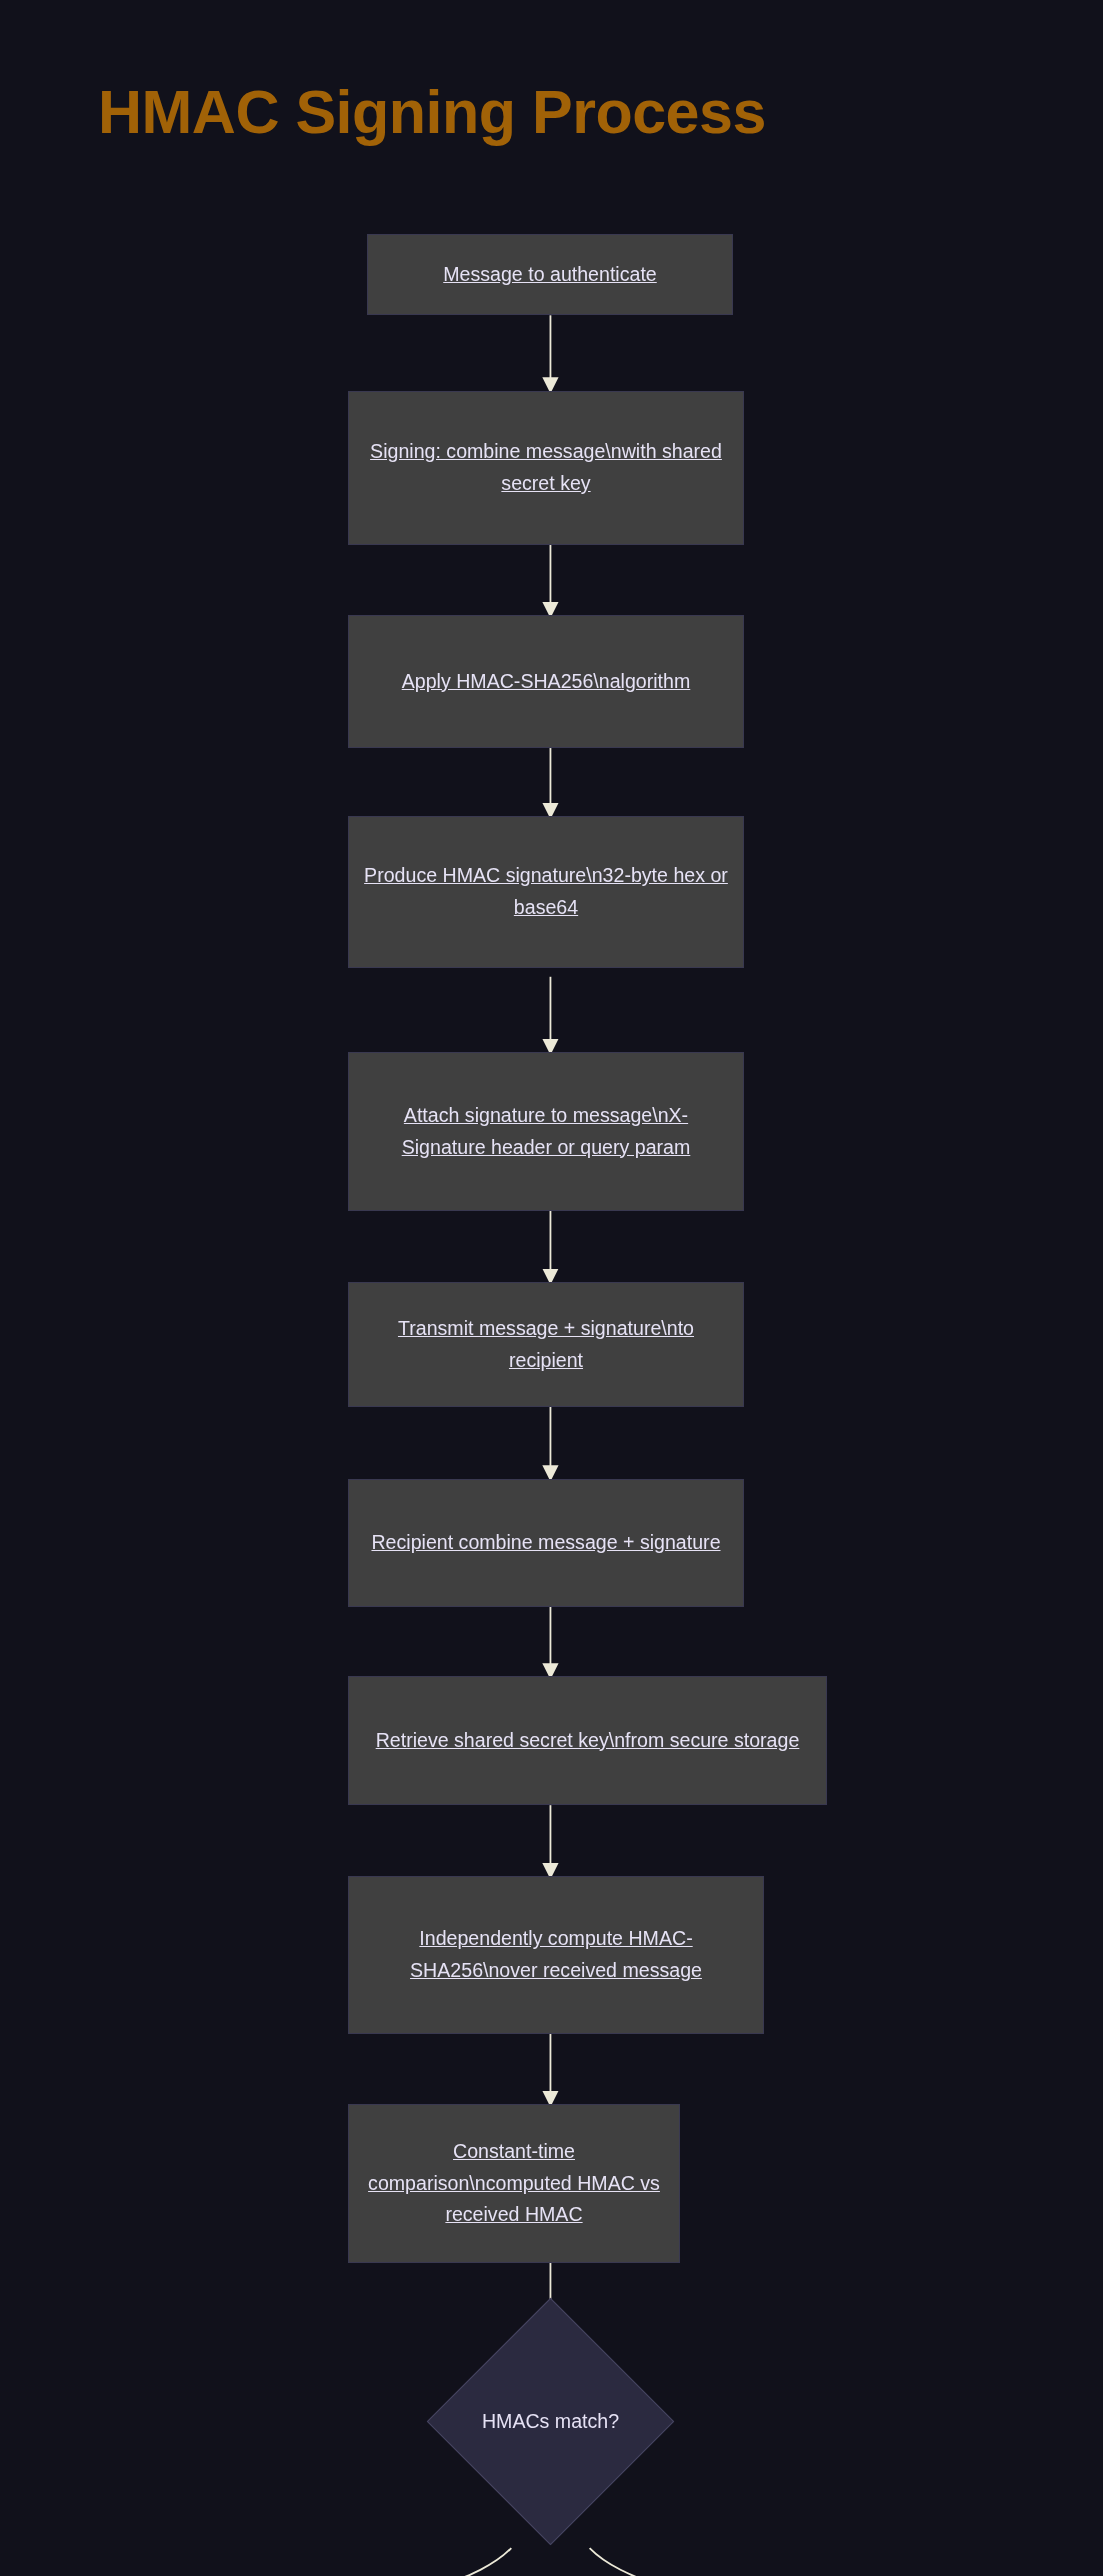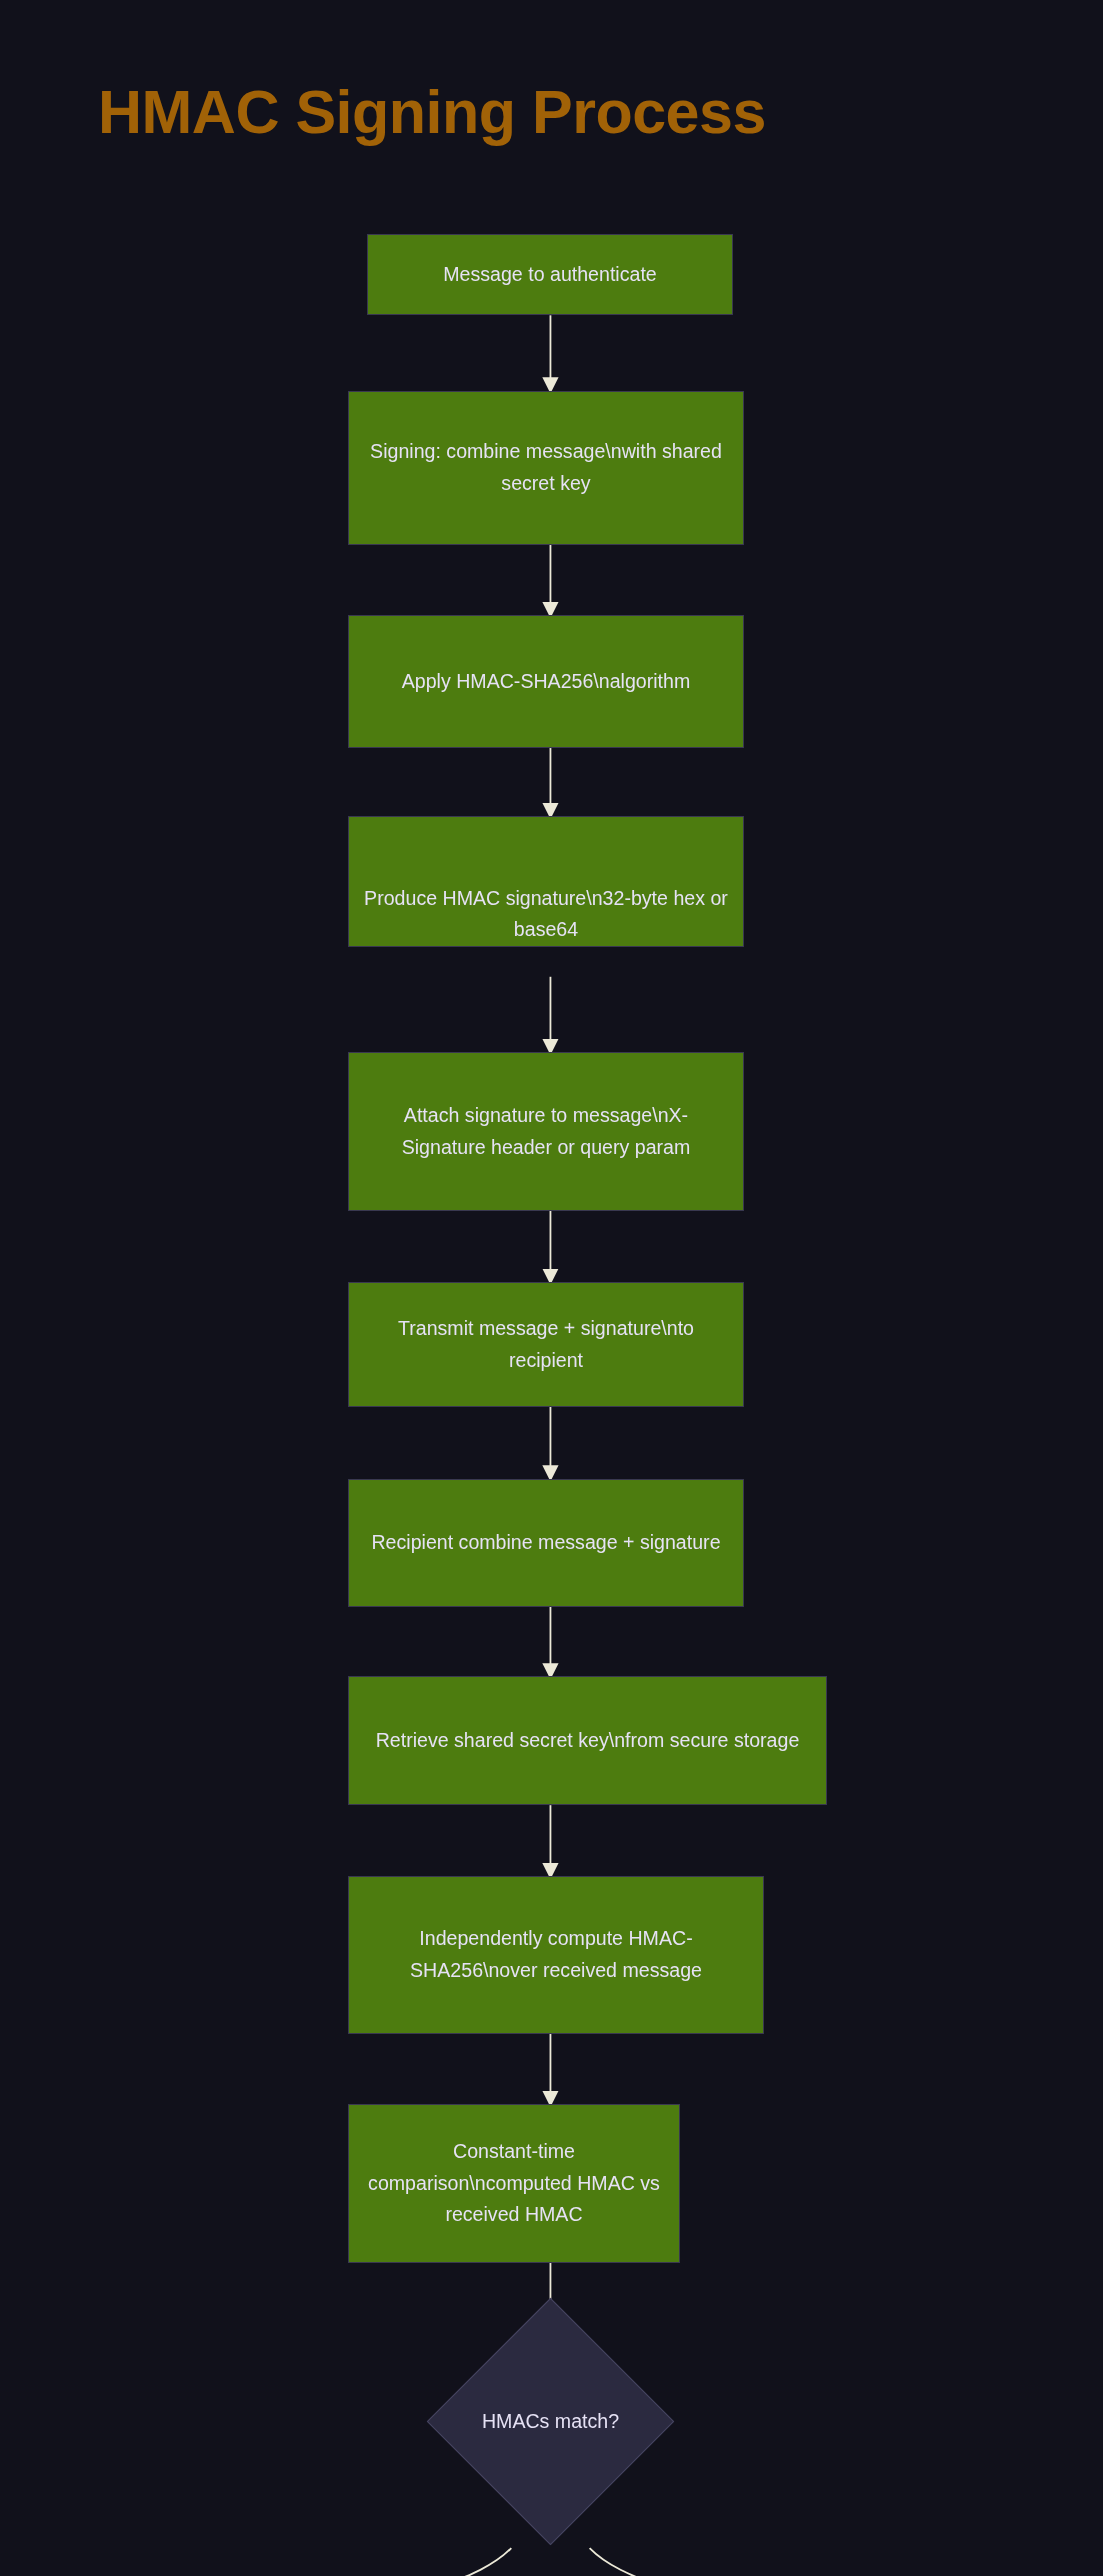--- a/index.html
+++ b/index.html
@@ -34,30 +34,31 @@
     left: 0;
     top: 0;
     width: 1104px;
     height: 3039px;
     pointer-events: none;
   }
 
   
   .node {
     position: absolute;
-    background: #4d7c0f;
+    background: #404040;
     border: 1px solid #393850;
     display: flex;
     align-items: center;
     justify-content: center;
     text-align: center;
     color: #e6e2f5;
     font-size: 19.6px;
     line-height: 1.62;
     padding: 0 14.4px;
+    text-decoration: underline;
   }
 
   .node-label {
     display: block;
     width: 100%;
   }
 
   
   .decision {
     position: absolute;
@@ -113,21 +114,21 @@
 </div>
 
 <div class="node" style="left:348px; top:391px; width:396px; height:154px;">
   <span class="node-label">Signing: combine message\nwith shared secret key</span>
 </div>
 
 <div class="node" style="left:348px; top:615px; width:396px; height:133px;">
   <span class="node-label">Apply HMAC-SHA256\nalgorithm</span>
 </div>
 
-<div class="node" style="left:348px; top:816px; width:396px; height:131px;align-items:flex-end;">
+<div class="node" style="left:348px; top:816px; width:396px; height:152px;">
   <span class="node-label">Produce HMAC signature\n32-byte hex or base64</span>
 </div>
 
 <div class="node" style="left:348px; top:1052px; width:396px; height:159px;">
   <span class="node-label">Attach signature to message\nX-Signature header or query param</span>
 </div>
 
 <div class="node" style="left:348px; top:1282px; width:396px; height:125px;">
   <span class="node-label">Transmit message + signature\nto recipient</span>
 </div>

